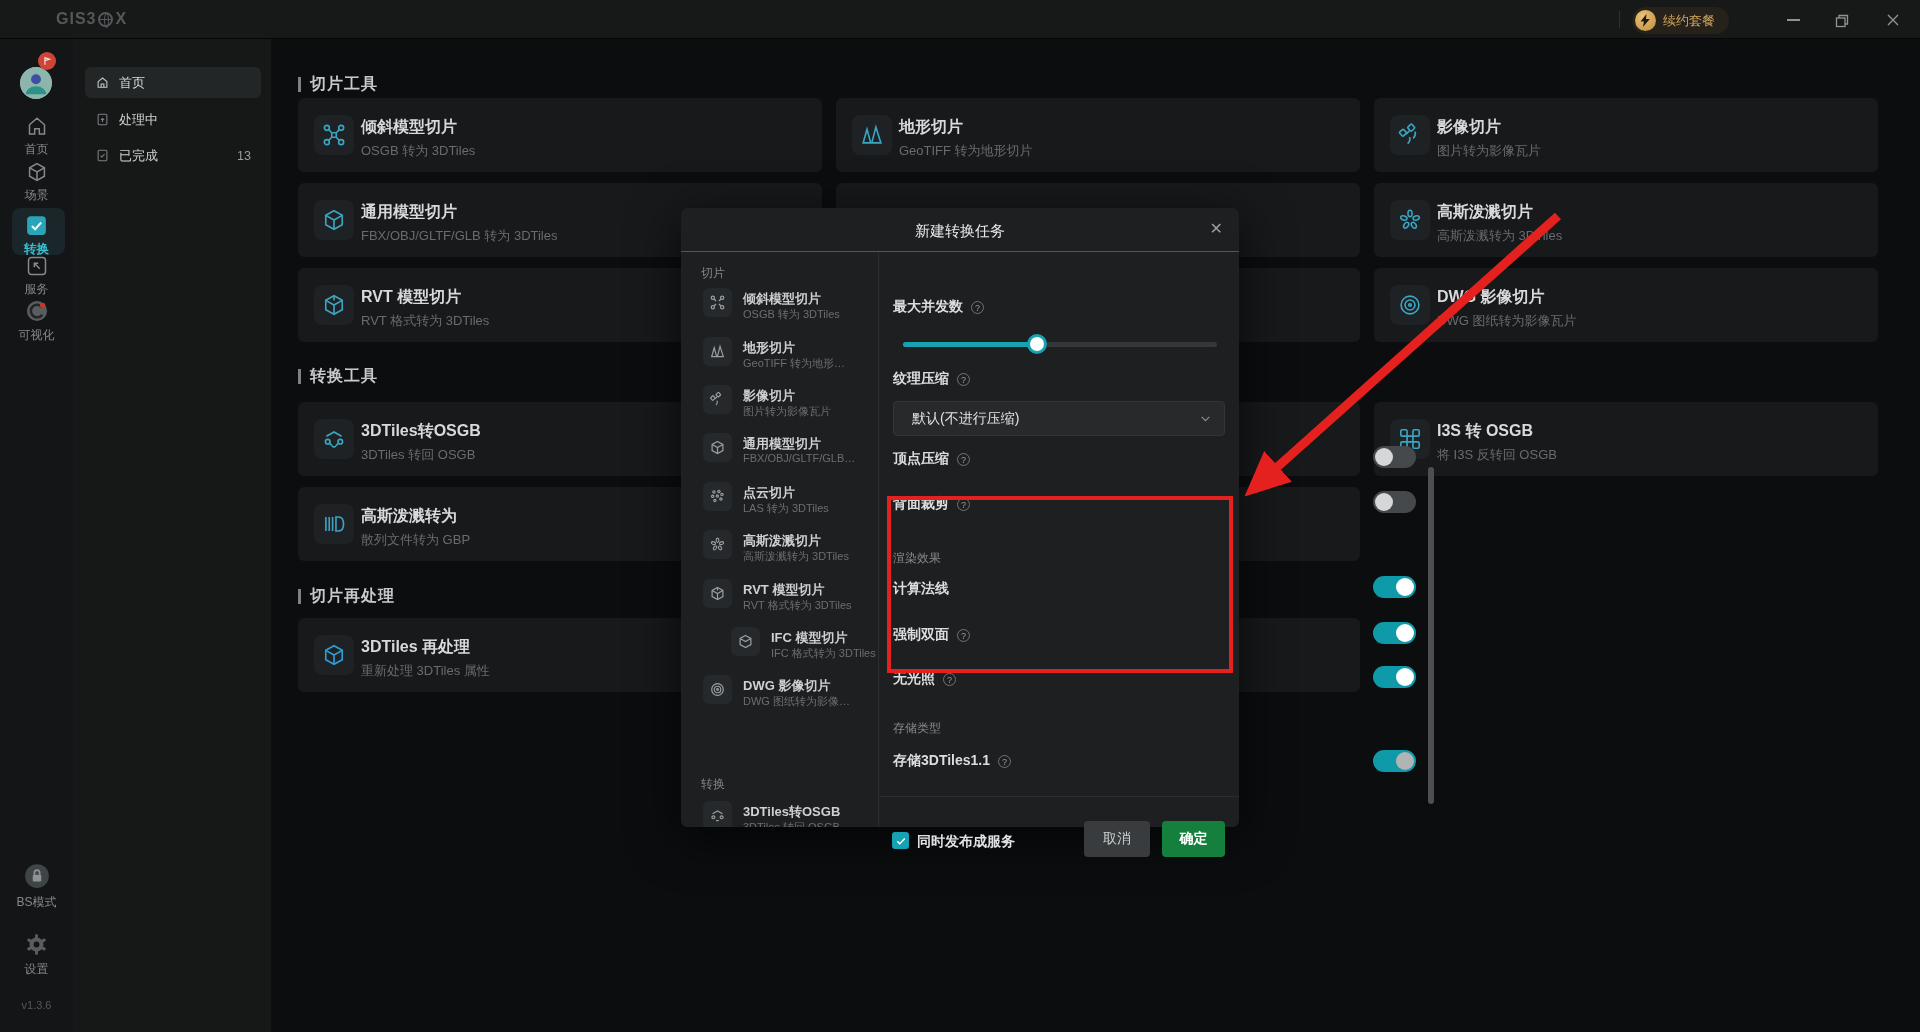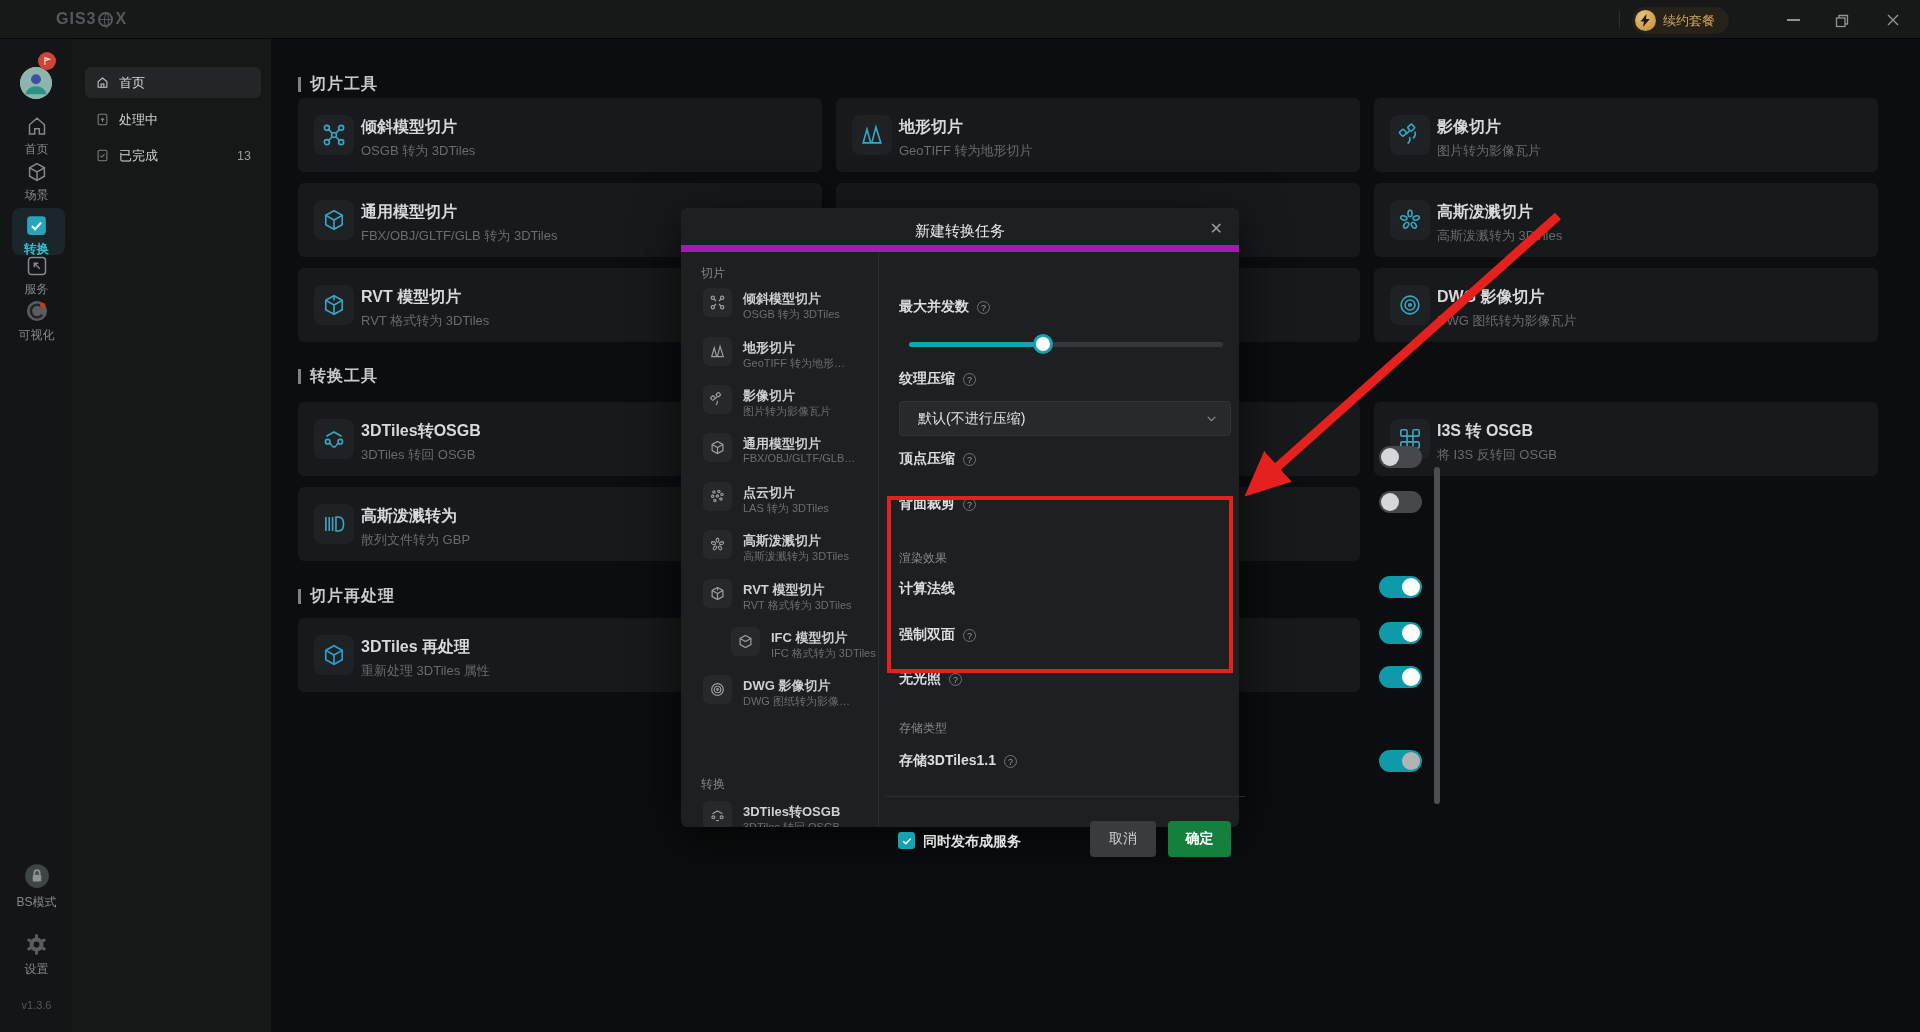--- a/index.html
+++ b/index.html
@@ -44,30 +44,30 @@
   .sec-bar{width:3px;height:15px;background:#7e8285;}
   .sec-title{font-size:16px;font-weight:bold;color:#c7cacb;letter-spacing:1px;}
   .card{position:absolute;height:74px;background:#17191a;border-radius:6px;cursor:pointer;}
   .card.ph{cursor:default;}
   .card-ic{position:absolute;left:16px;top:17px;width:40px;height:40px;border-radius:8px;background:#1f2224;display:flex;align-items:center;justify-content:center;color:#3aa6c3;}
   .card-tt{position:absolute;left:63px;top:19px;font-size:16px;font-weight:bold;color:#d7d9da;}
   .card-st{position:absolute;left:63px;top:44px;font-size:13px;color:#686c6e;}
 
   
   #modal{position:absolute;left:681px;top:208px;width:558px;height:619px;background:#1d1f20;border-radius:6px;box-shadow:0 10px 50px rgba(0,0,0,.65);z-index:40;}
-  .m-head{position:absolute;left:0;top:0;width:558px;height:44px;border-bottom:7px solid #a21caf;}
+  .m-head{position:absolute;left:0;top:0;width:558px;height:44px;border-bottom:1px solid #a21caf;}
   .m-title{position:absolute;left:0;top:14px;width:558px;text-align:center;font-size:15px;color:#e9ebeb;}
   .m-close{position:absolute;right:16px;top:13px;font-size:16px;color:#9a9da0;cursor:pointer;line-height:1;}
   .m-left{position:absolute;left:0;top:44px;width:198px;height:575px;border-right:1px solid #2b2e2f;overflow:hidden;}
   .m-group{position:absolute;left:20px;font-size:12px;color:#84878a;}
   .m-item{position:absolute;left:0;width:198px;height:46px;cursor:pointer;}
   .mi-ic{position:absolute;left:22px;top:0;width:29px;height:29px;border-radius:6px;background:#26292b;display:flex;align-items:center;justify-content:center;color:#9b9ea1;}
   .mi-tt{position:absolute;left:62px;top:2px;font-size:13px;font-weight:bold;color:#ced1d2;white-space:nowrap;}
   .mi-st{position:absolute;left:62px;top:19px;font-size:11px;color:#6b6f71;white-space:nowrap;}
-  .m-right{position:absolute;left:204px;top:44px;width:360px;height:575px;}
+  .m-right{position:absolute;left:198px;top:44px;width:360px;height:575px;}
   .set-label{position:absolute;left:14px;display:flex;align-items:center;gap:8px;font-size:14px;font-weight:bold;color:#dbdddf;}
   .grp-label{position:absolute;left:14px;font-size:12px;color:#878a8d;}
   .help{display:inline-block;width:13px;height:13px;border:1px solid #6f7375;border-radius:50%;color:#9b9ea0;font-size:9px;line-height:12px;text-align:center;font-weight:normal;cursor:pointer;}
   .slider-track{position:absolute;left:24px;top:90px;width:314px;height:5px;border-radius:3px;background:#34383a;cursor:pointer;}
   .slider-fill{height:5px;border-radius:3px;background:#17a2b4;}
   .slider-thumb{position:absolute;top:-8px;width:20px;height:20px;border-radius:50%;background:#fff;border:3px solid #17a2b4;cursor:pointer;}
   .select{position:absolute;left:14px;top:149px;width:332px;height:35px;background:#27292b;border:1px solid #323537;border-radius:4px;display:flex;align-items:center;padding:0 12px 0 18px;cursor:pointer;}
   .select-val{font-size:14px;color:#e0e2e3;}
   .select-arrow{margin-left:auto;color:#8b8e90;}
   .toggle{position:absolute;width:43px;height:22px;border-radius:11px;background:#45494b;cursor:pointer;}

